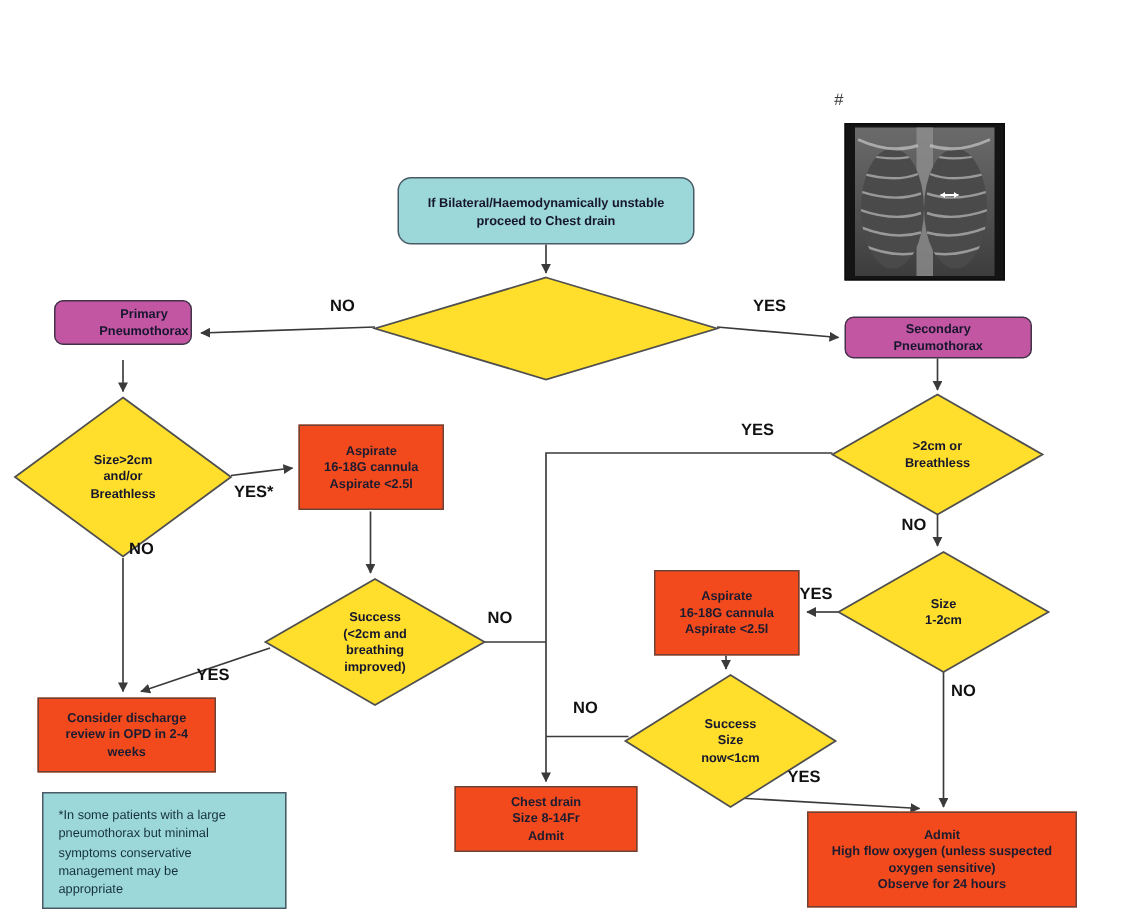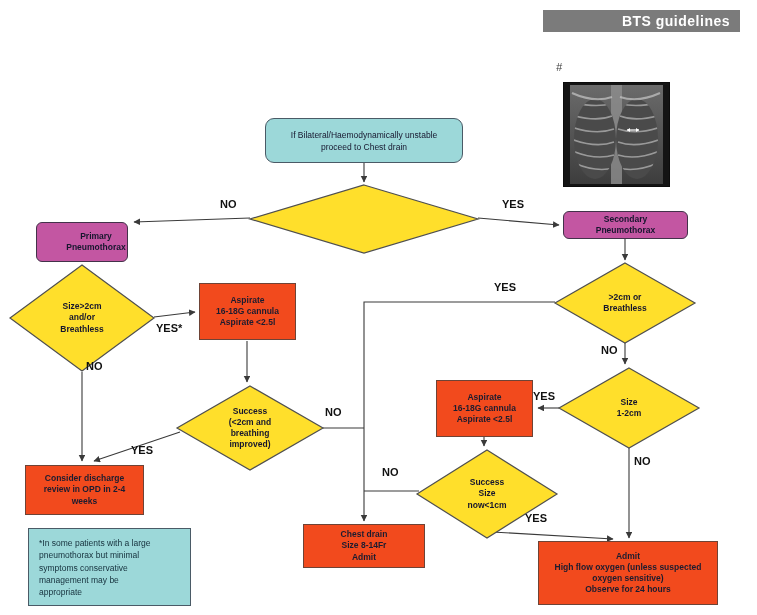--- a/index.html
+++ b/index.html
@@ -26,37 +26,36 @@
   .rounded{border-radius:9px;}
   .teal-box{background:var(--teal); border:1.5px solid #4a5a66;}
   .magenta-box{background:var(--magenta); border:1.5px solid #43324a; font-size:8.5px; border-radius:6px;}
   .orange-box{background:var(--orange); border:1.5px solid #6e4336; font-size:8.5px; color:#1c1c30;}
   .diamond-label{
     display:flex; align-items:center; justify-content:center; text-align:center;
     font-weight:bold; font-size:8.5px; line-height:1.3; z-index:4; pointer-events:none;
   }
   .yn{font-size:11px; font-weight:bold; color:#111; z-index:5;}
   .start-title{font-size:12px; font-weight:normal; color:#20203a;}
-  .start-sub{font-size:8.5px; font-weight:normal; margin-top:2px;}
+  .start-sub{font-size:8.5px; font-weight:bold; margin-top:2px;}
   .note-box{
     background:var(--teal); border:1.5px solid #4a5a66; font-size:8.5px;
     font-weight:normal; line-height:1.45; text-align:left; color:#15303c;
     padding:8px 6px 6px 10px; box-sizing:border-box; z-index:3;
   }
   .annot{font-size:8px; color:#3c3c3c; line-height:1.3;}
   .hash{font-size:11px; color:#3c3c3c; font-style:italic;}
   svg.layer{position:absolute; left:0; top:0; z-index:2;}
   .xray-wrap{z-index:3; border:1px solid #0c0c0c; background:#111;}
 </style>
 </head>
 <body>
 
 <div id="canvas">
 
-  <div class="abs banner" style="left:543px; top:10px; width:197px; height:22px;">BTS guidelines</div>
 
 
   <div class="abs hash" style="left:556px; top:61px;">#</div>
 
   <div class="abs xray-wrap" style="left:563px; top:82px; width:105px; height:103px;">
     <svg width="105" height="103" viewBox="0 0 105 103">
       <defs>
         <clipPath id="lungL">
             <ellipse cx="31" cy="56" rx="21" ry="40"></ellipse>
           </clipPath>
@@ -130,21 +129,21 @@
       <polygon points="629,368 699,408 629,448 559,408"></polygon>
       <polygon points="487,450 557,494 487,538 417,494"></polygon>
     </g>
   </svg>
 
   <div class="abs node teal-box rounded" style="left:265px; top:118px; width:198px; height:45px; flex-direction:column;">
     <div class="start-sub pre">If Bilateral/Haemodynamically unstable
 proceed to Chest drain</div>
   </div>
 
-  <div class="abs node magenta-box pre" style="left:36px; top:222px; width:92px; height:40px;padding-left:28px;">Primary
+  <div class="abs node magenta-box pre" style="left:36px; top:200px; width:92px; height:30px;padding-left:28px;">Primary
 Pneumothorax</div>
   <div class="abs node magenta-box pre" style="left:563px; top:211px; width:125px; height:28px;">Secondary
 Pneumothorax</div>
 
   <div class="abs diamond-label pre" style="left:30px; top:290px; width:104px; height:56px;">Size&gt;2cm
 and/or
 Breathless</div>
   <div class="abs diamond-label pre" style="left:195px; top:398px; width:110px; height:60px;">Success
 (&lt;2cm and
 breathing

